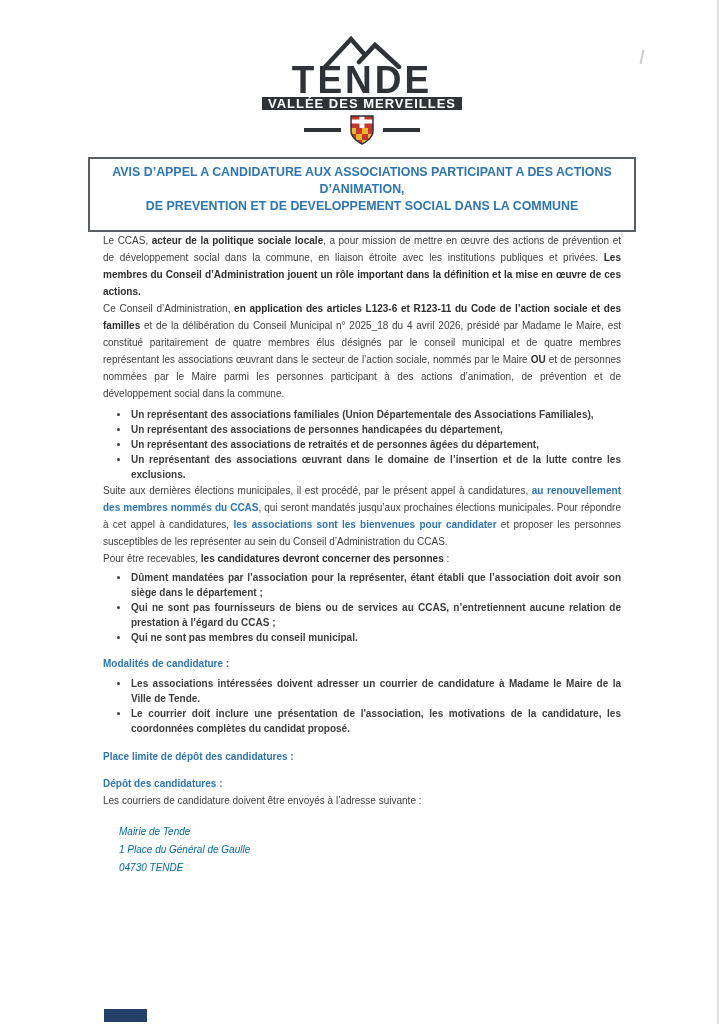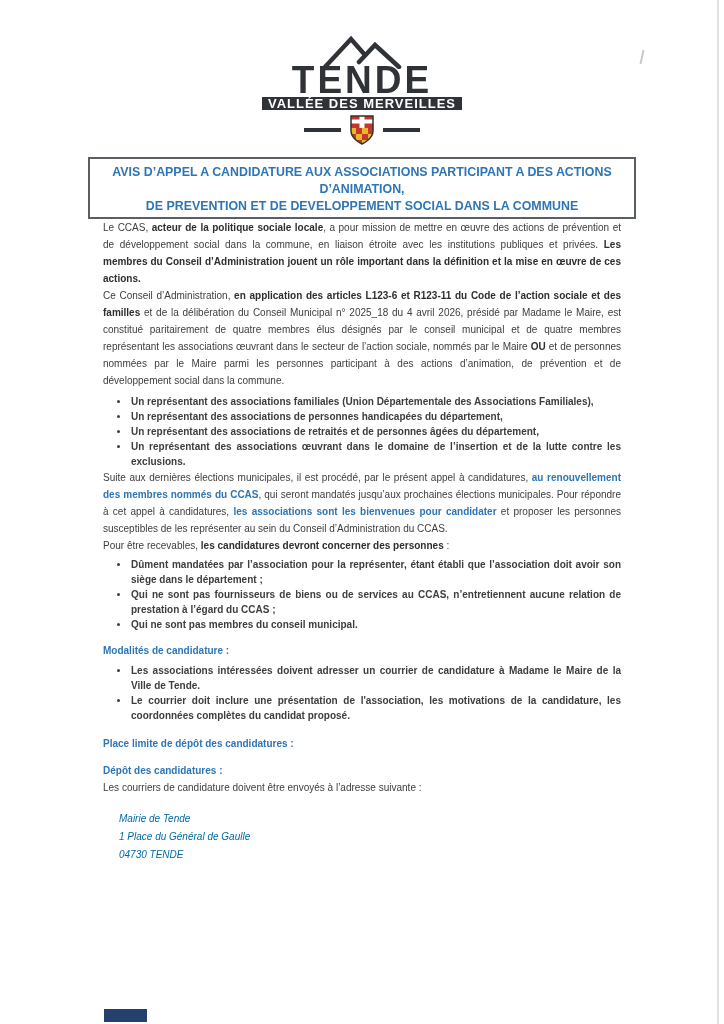--- a/index.html
+++ b/index.html
@@ -17,21 +17,21 @@
   .logo-ribbon{
     display:inline-block;background:#2f3237;color:#ffffff;font-size:13px;font-weight:700;
     letter-spacing:1px;padding:2px 6px 2px;line-height:9px;margin-top:-3px;
   }
   .logo-bottom{display:flex;align-items:center;justify-content:center;margin-top:3px;height:34px;}
   .logo-bar{width:37px;height:4px;background:#2f3237;}
   .logo-shield{margin:0 9px;display:block;}
   
   .banner{
     width:520px;margin:10px auto 0;border:2px solid #5a5f66;
-    padding:5px 12px 2px;text-align:center;
+    padding:5px 12px 15px;text-align:center;
     color:#2e75b6;font-weight:700;font-size:12.4px;line-height:17px;
   }
   
   .content{width:518px;margin:0 auto;font-size:10px;line-height:17px;text-align:justify;}
   .content p{margin:0;}
   .b{font-weight:700;color:#2e2e2e;}
   .bb{font-weight:700;color:#2e75b6;}
   .bu{font-weight:700;color:#2e2e2e;text-decoration:underline;}
   .hblue{color:#2e75b6;font-weight:700;}
   .p-intro{margin-top:11px;}

